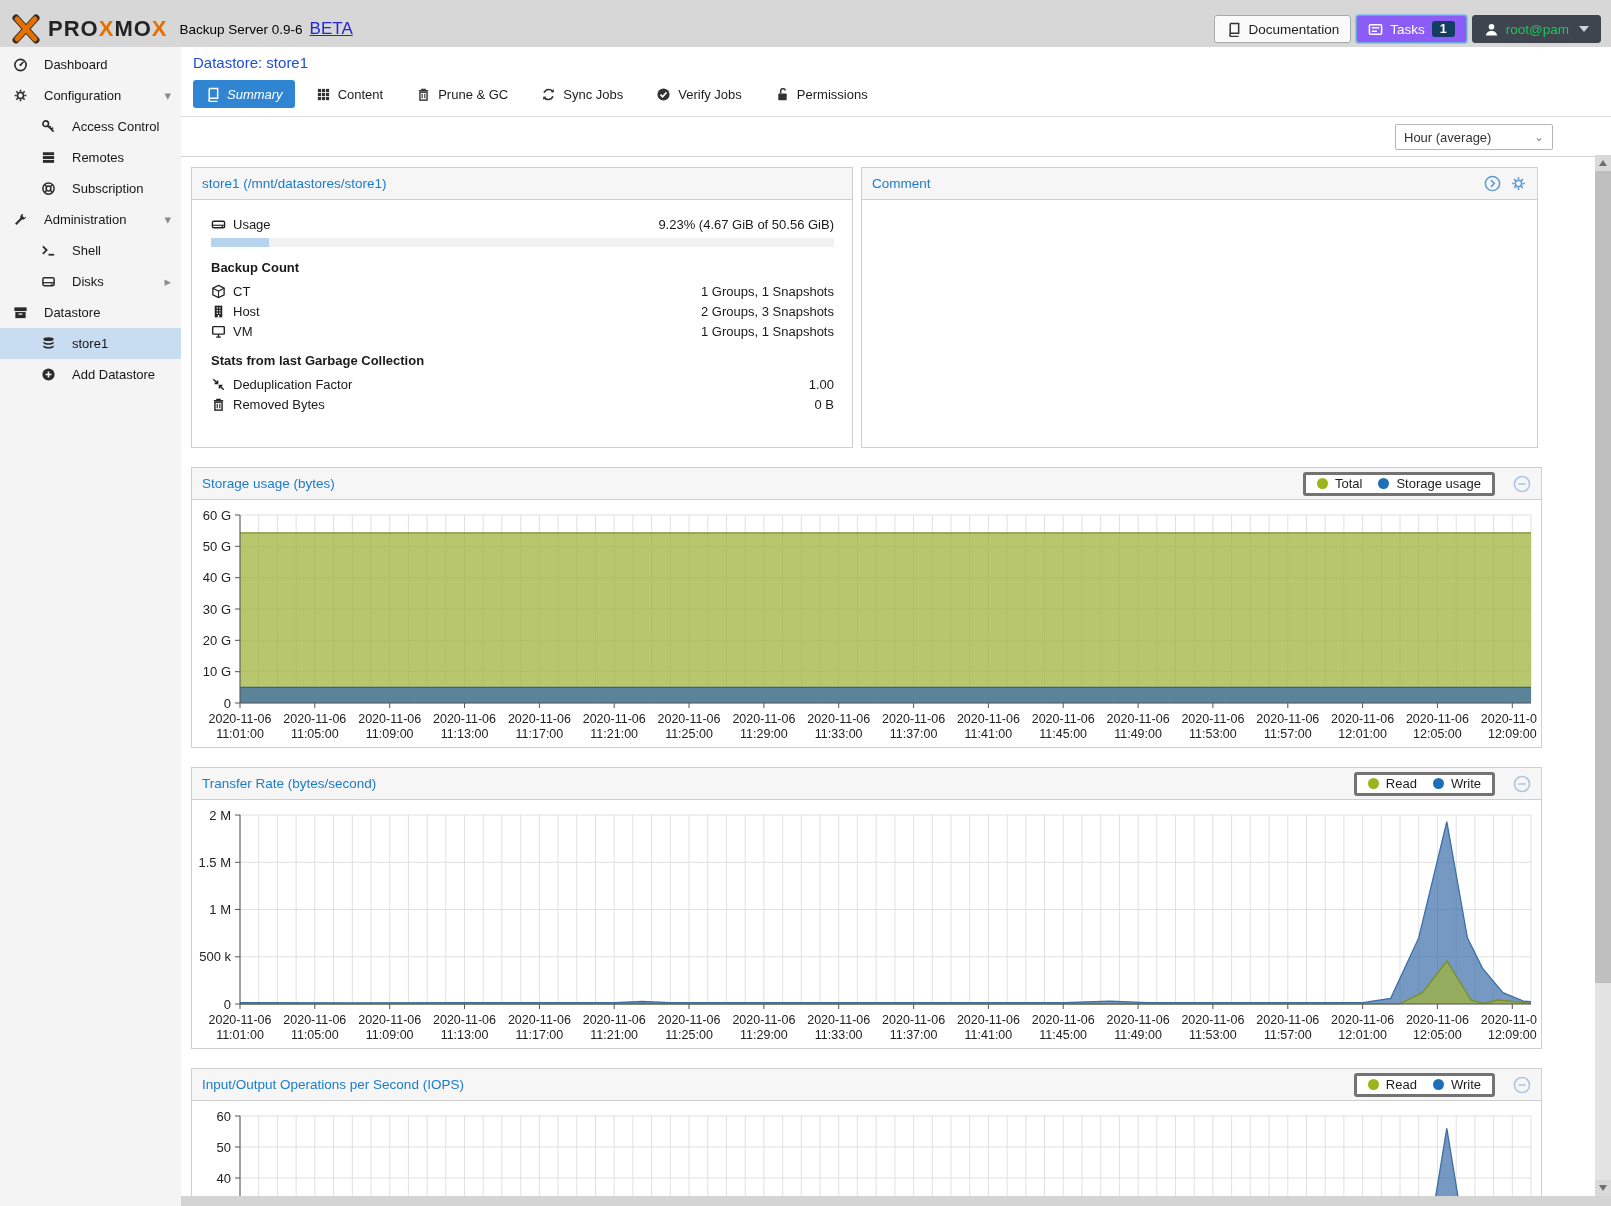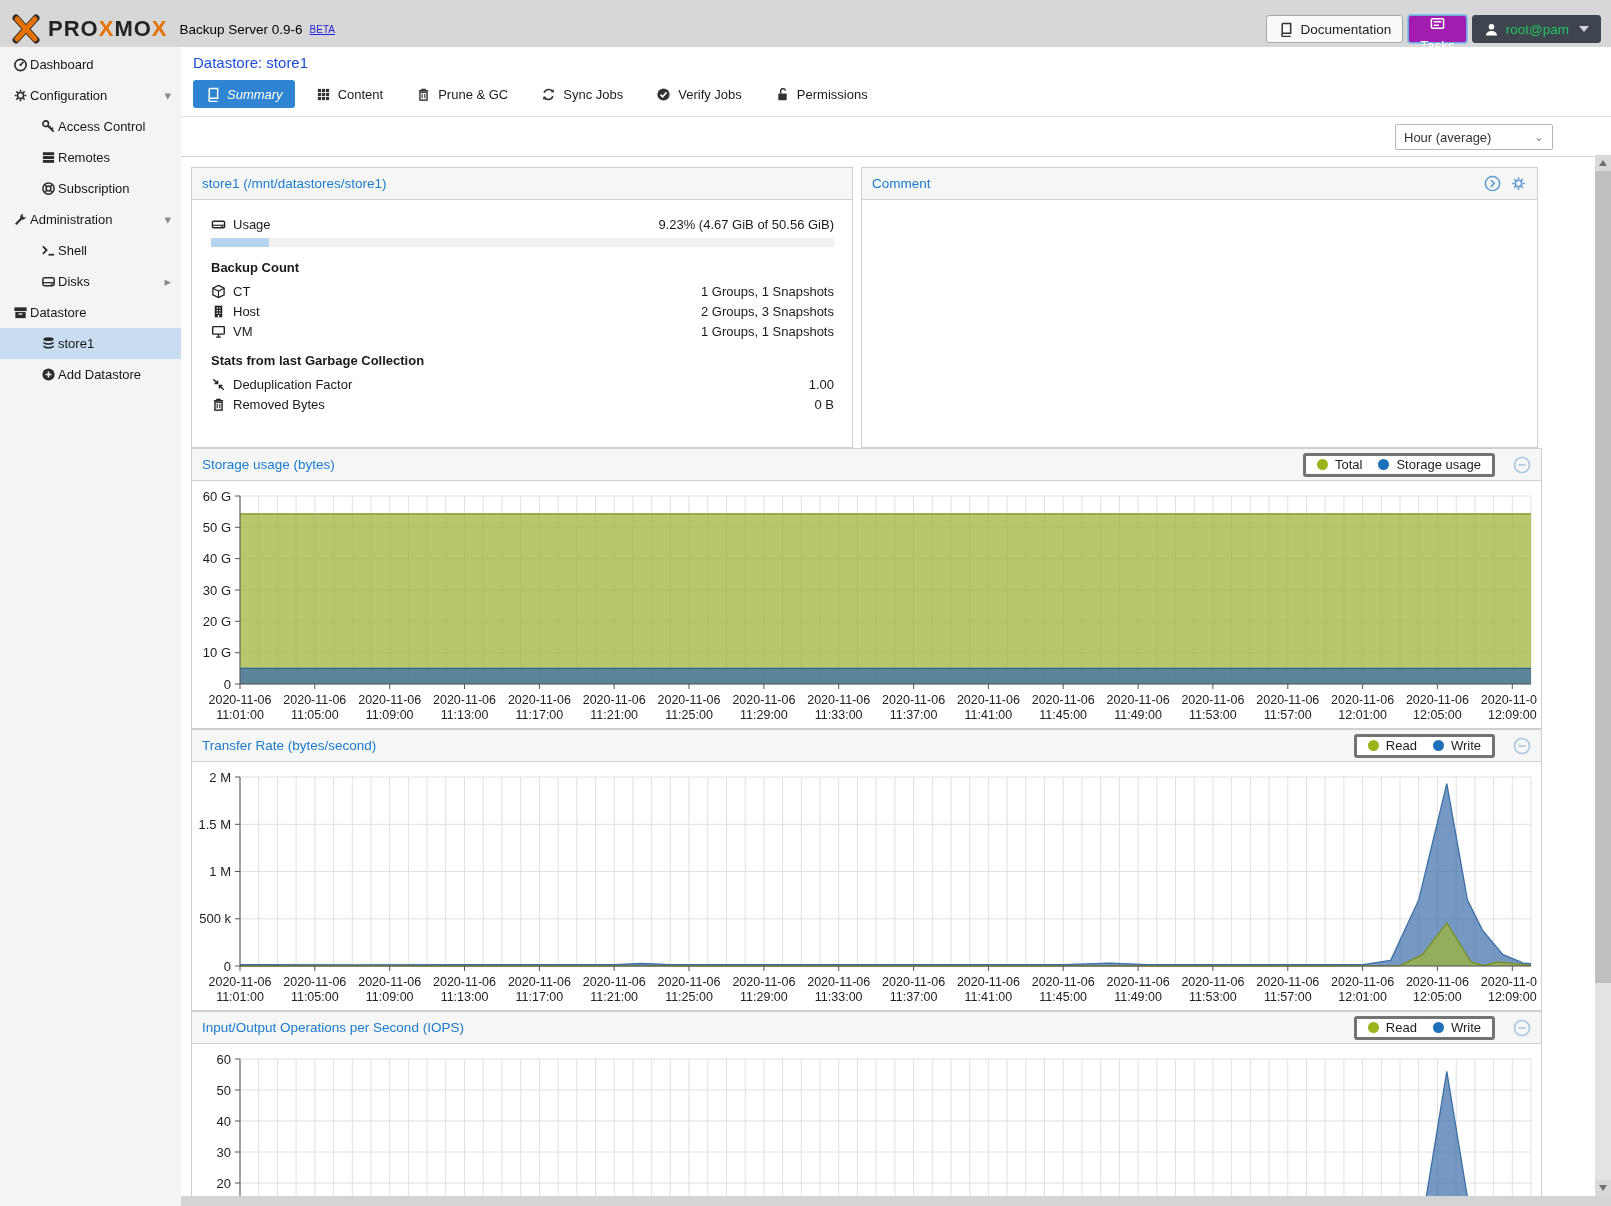--- a/index.html
+++ b/index.html
@@ -14,35 +14,35 @@
   
   .topbar {
     position:absolute; left:0; top:0; width:100%; height:59px;
     background:#d7d7d7; border-bottom:1px solid #aeaeae;
     display:flex; align-items:center; padding:0 10px;
   }
   .logo-mark { width:34px; height:30px; margin-right:4px; }
   .wordmark { font-size:22px; font-weight:bold; letter-spacing:1px; color:#232323; margin-right:12px; }
   .wordmark .ox { color:#e57000; }
   .product { font-size:13.5px; color:#000; }
-  .beta-link { color:#2525d8; text-decoration:underline; margin-left:7px; font-size:10px; cursor:pointer; }
+  .beta-link { color:#2525d8; text-decoration:underline; margin-left:7px; font-size:17px; cursor:pointer; }
   .topbar-right { margin-left:auto; display:flex; align-items:flex-end; gap:5px; }
   .tb-btn {
     display:inline-flex; align-items:center; gap:7px; height:28px; padding:0 11px;
     border-radius:3px; font-size:13.5px; cursor:pointer;
   }
   .tb-btn.light { background:#fafafa; border:1px solid #a9a9a9; color:#1d1d1d; }
-  .tb-btn.blue { background:#a21caf; border:1px solid #6aa7dd; box-shadow:0 0 0 1px #94c2ea; color:#fff;flex-direction:column; }
+  .tb-btn.blue { background:#8b5cf6; border:1px solid #6aa7dd; box-shadow:0 0 0 1px #94c2ea; color:#fff; }
   .tb-btn.dark { background:#3e454e; border:1px solid #3e454e; color:#22c55e; }
   .badge { background:#133d61; color:#fff; border-radius:3px; padding:1px 8px; font-weight:bold; font-size:12.5px; }
   .caret { width:0; height:0; border-left:5px solid transparent; border-right:5px solid transparent; border-top:6px solid #cfd4da; margin-left:3px; }
 
   
   .sidebar { position:absolute; left:0; top:47px; width:181px; bottom:0; background:#f4f4f4; padding-top:2px; }
-  .side-item { position:relative; height:31px; display:flex; align-items:center; padding-left:13px; gap:2px; cursor:pointer; color:#161616; }
+  .side-item { position:relative; height:31px; display:flex; align-items:center; padding-left:13px; gap:16px; cursor:pointer; color:#161616; }
   .side-item.child { padding-left:41px; }
   .side-item.selected { background:#c8ddf2; }
   .side-item .chev { position:absolute; right:10px; color:#8b8b8b; }
   .side-item .ico { color:#2b2b2b; }
 
   
   .main { position:absolute; left:181px; top:47px; right:0; bottom:0; background:#fff; }
   .page-title { padding:7px 0 0 12px; color:#1d4ed8; font-size:15px; }
   .tabbar { display:flex; align-items:center; gap:9px; padding:9px 0 8px 12px; border-bottom:1px solid #dcdcdc; }
   .tab { display:inline-flex; align-items:center; gap:7px; height:28px; padding:0 12px; border-radius:3px; color:#1c1c1c; cursor:pointer; }
@@ -72,21 +72,21 @@
   .p-store .body { padding:14px 18px 0 19px; }
   .kv { display:flex; align-items:center; height:20px; gap:7px; }
   .kv .val { margin-left:auto; text-align:right; }
   .kv .ico { color:#222; }
   .usage-bar { height:9px; background:#f1f1f1; margin:4px 0 13px 0; }
   .usage-fill { height:100%; background:#b7d4ee; }
   .sect-head { font-weight:bold; margin:7px 0 6px 0; }
   .gc-gap { margin-top:12px; }
 
   
-  .p-chart { width:1351px; margin-top:0; }
+  .p-chart { width:1351px; margin-top:19px; }
   .legend-box {
     display:flex; align-items:center; gap:16px; background:#fff; border:3px solid #737373;
     border-radius:3px; height:24px; padding:0 11px; color:#1d1d1d;
   }
   .leg-item { display:flex; align-items:center; gap:7px; }
   .dot { width:11px; height:11px; border-radius:50%; }
   .dot.green { background:#9cb31b; }
   .dot.blue { background:#1e6fba; }
   .collapse-tool { margin-left:9px; color:#a9c7e2; }
   .chart-body { padding:5px 0 2px 0; }

